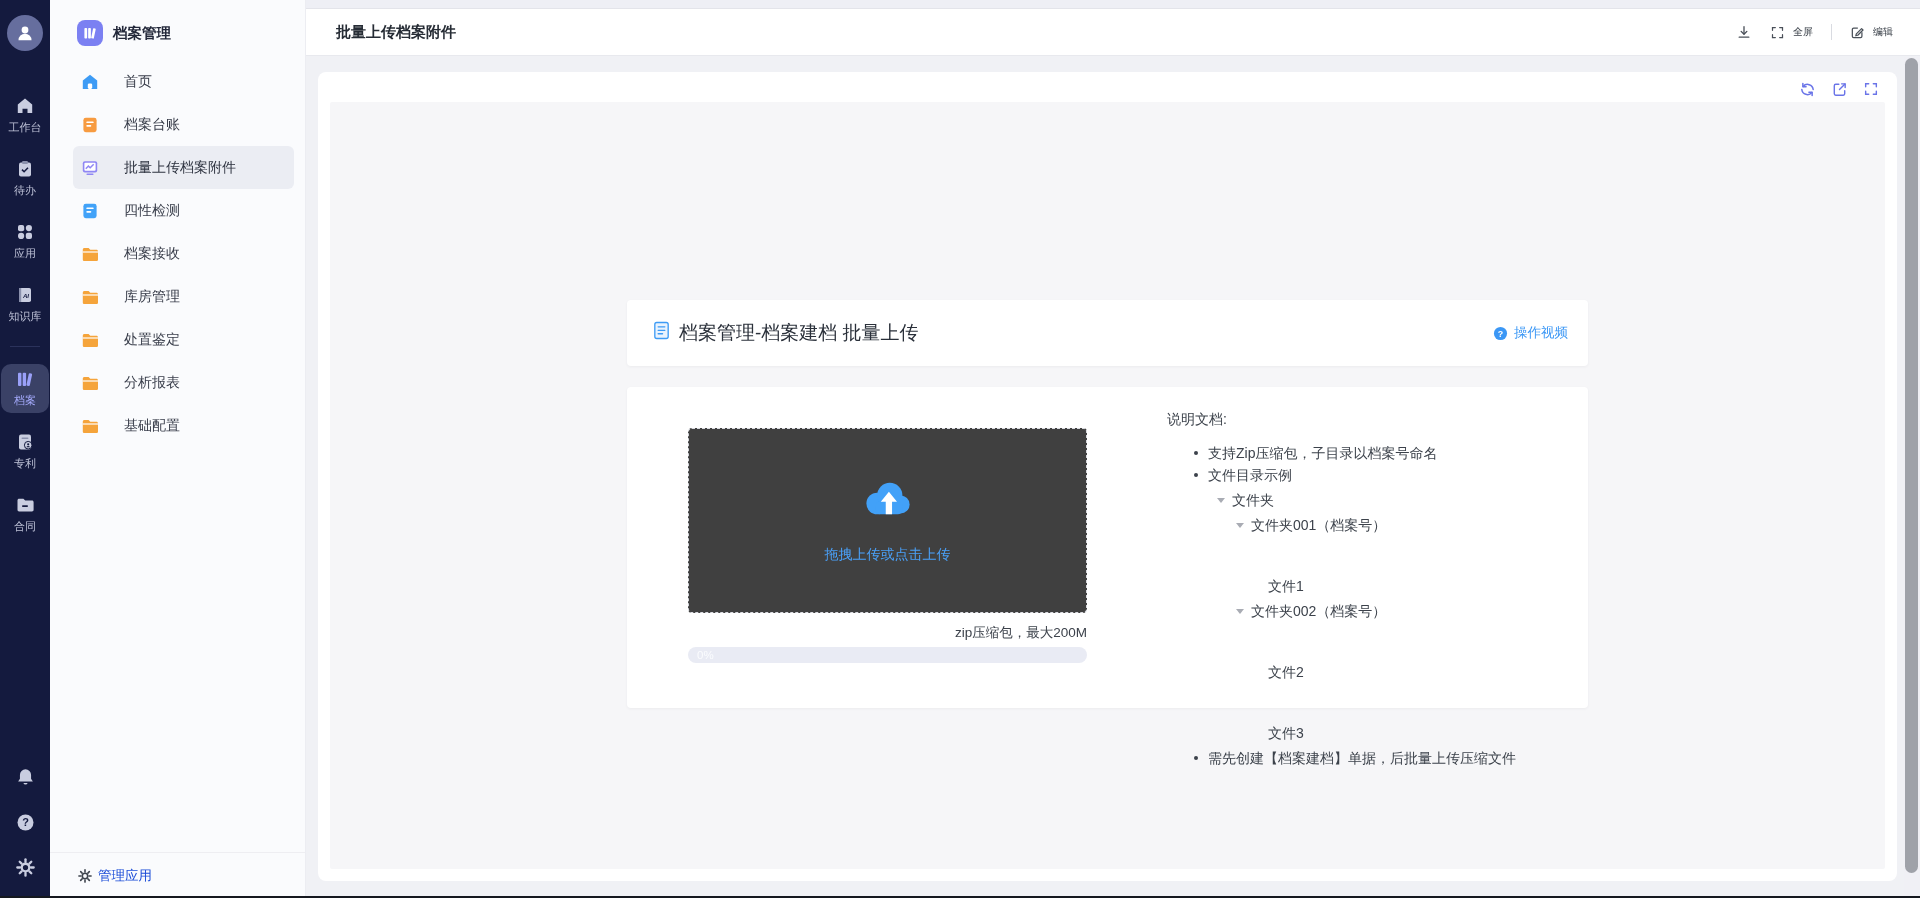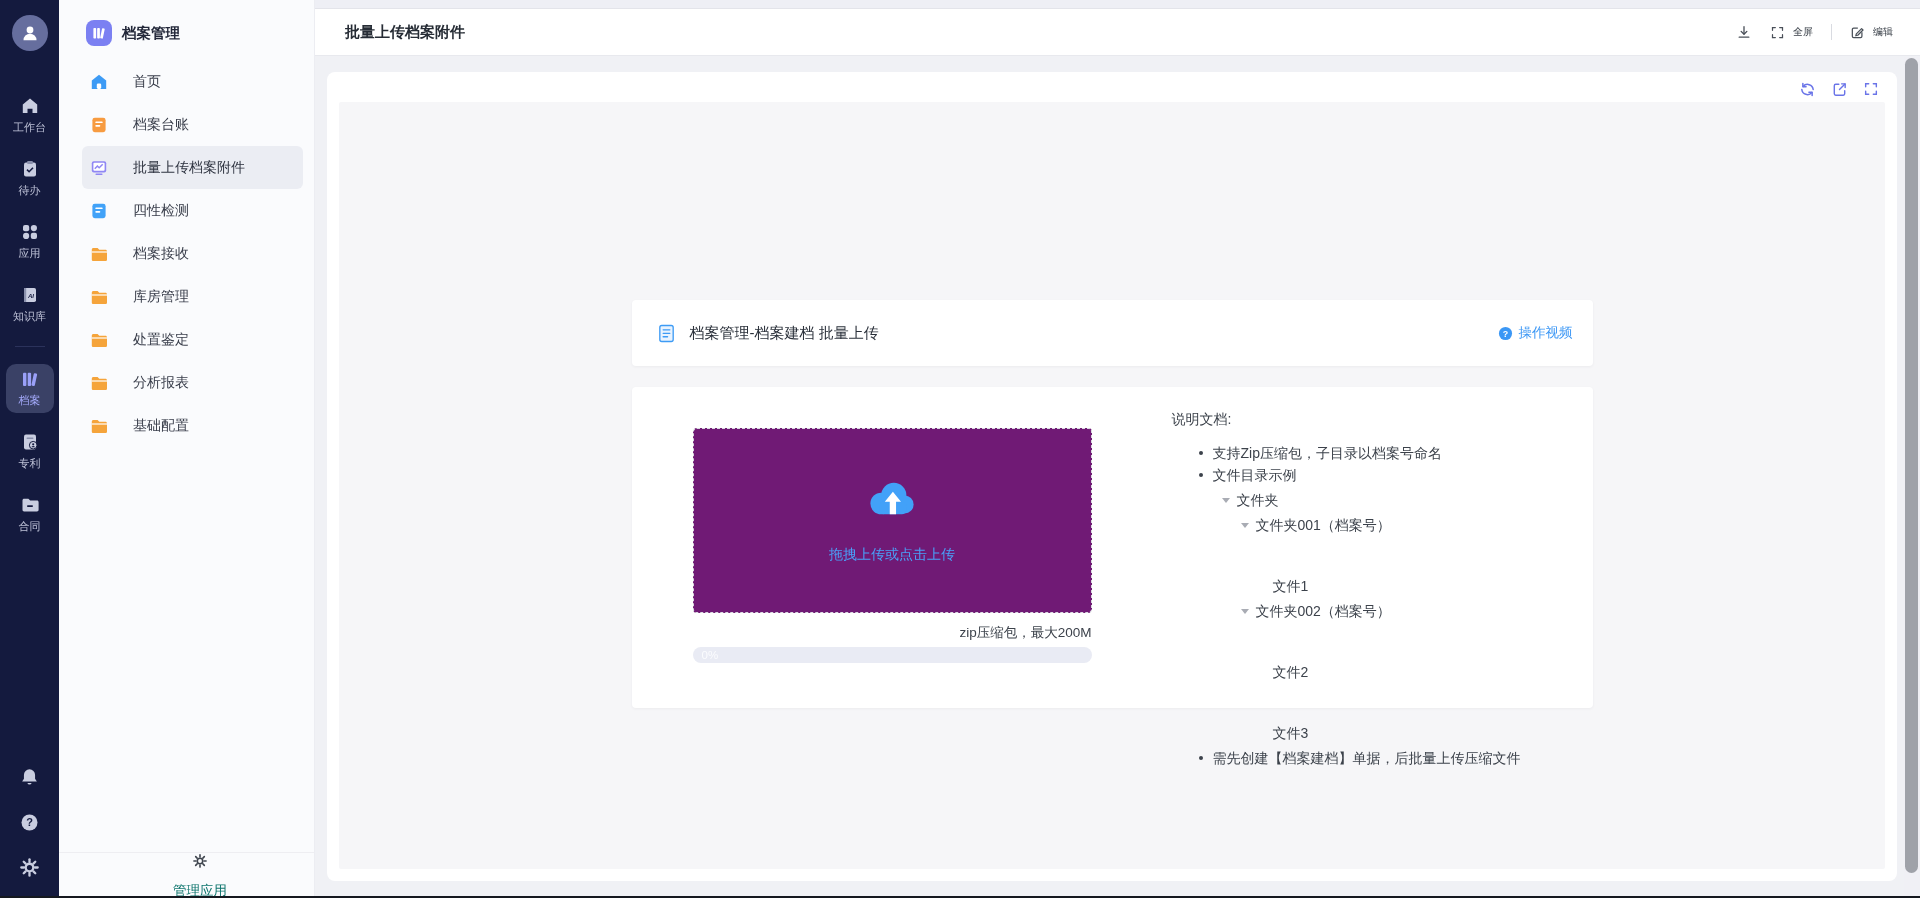--- a/index.html
+++ b/index.html
@@ -3,21 +3,21 @@
 <meta charset="utf-8">
 <style>
   * { box-sizing: border-box; }
   html,body { margin:0; padding:0; }
   body {
     width:1920px; height:898px; overflow:hidden;
     font-family:"Liberation Sans", sans-serif;
     display:flex; background:#F0F1F5; position:relative;
   }
   
-  .rail { width:59px; flex-shrink:0; background:#141A3E; display:flex; flex-direction:column; align-items:center; }
+  .rail { width:50px; flex-shrink:0; background:#141A3E; display:flex; flex-direction:column; align-items:center; }
   .avatar { width:36px; height:36px; border-radius:50%; background:#666E9E; margin-top:15px;
             display:flex; align-items:center; justify-content:center; cursor:pointer; }
   .rail-nav { margin-top:40px; display:flex; flex-direction:column; align-items:center; gap:14px; width:100%; }
   .rail-item { display:flex; flex-direction:column; align-items:center; gap:4px; width:48px; padding:5px 0;
                border-radius:10px; cursor:pointer; }
   .rail-item .rlbl { font-size:11px; color:#BDC1D6; white-space:nowrap; }
   .rail-item.selected { background:#3A4166; }
   .rail-item.selected .rlbl { color:#A3A9FA; }
   .rail-divider { width:30px; height:1px; background:#2B325B; margin:3px 0; }
   .rail-bottom { margin-top:auto; display:flex; flex-direction:column; gap:24px; padding-bottom:20px; align-items:center; }
@@ -39,21 +39,21 @@
                        width:100%; margin-left:8px; font-family:"Liberation Sans", sans-serif; }
   .search-pill input::placeholder { color:#C4C7D4; }
   .add-btn { width:30px; height:30px; border:0; background:transparent; color:#7B80F2; font-size:23px;
              line-height:26px; cursor:pointer; margin-left:8px; padding:0; }
   .menu { margin:14px 11px 0 23px; display:flex; flex-direction:column; }
   .menu-item { height:43px; display:flex; align-items:center; gap:25px; padding-left:8px; border-radius:6px;
                cursor:pointer; font-size:14px; color:#383D4A; }
   .menu-item.selected { background:#EBEDF3; color:#2E3340; }
   .menu-item svg { flex-shrink:0; }
   .sb-footer { margin-top:auto; height:46px; border-top:1px solid #EEEEF2; display:flex; align-items:center;
-               gap:13px; padding-left:27px; font-size:13.5px; color:#0f766e; cursor:pointer;flex-direction:column; }
+               gap:5px; padding-left:27px; font-size:13.5px; color:#1d4ed8; cursor:pointer; }
 
   
   .main { flex:1; display:flex; flex-direction:column; position:relative; min-width:0; }
   .main-topstrip { height:9px; background:#EEEFF5; border-bottom:1px solid #E3E4EA; }
   .topbar { height:47px; background:#fff; border-bottom:1px solid #E8E9EE; display:flex; align-items:center;
             padding:0 27px 0 30px; }
   .topbar h1 { font-size:15px; color:#262C35; font-weight:bold; margin:0; }
   .topbar-actions { margin-left:auto; display:flex; align-items:center; gap:18px; }
   .tb-btn { display:flex; align-items:center; gap:8px; font-size:10px; color:#3A4049; cursor:pointer;
             background:none; border:0; padding:0; font-family:Liberation Serif, serif; }
@@ -61,28 +61,28 @@
 
   .content { flex:1; background:#F0F1F5; position:relative; }
   .panel { position:absolute; left:12px; right:23px; top:16px; bottom:17px; background:#fff; border-radius:8px; }
   .panel-toolbar { position:absolute; top:9px; right:18px; display:flex; gap:15px; z-index:2; }
   .ptb-icon { cursor:pointer; display:flex; }
   .panel-body { position:absolute; left:12px; right:12px; top:30px; bottom:12px; background:#F6F6F8;
                 border-radius:2px; overflow:hidden; }
   .center-col { width:961px; margin:0 auto; padding-top:198px; }
   .title-card { height:66px; background:#fff; border-radius:4px; box-shadow:0 1px 3px rgba(30,34,60,.05);
                 display:flex; align-items:center; padding:0 20px 0 24px; }
-  .tc-left { display:flex; align-items:center; gap:13px; font-size:15px; color:#2A303A; font-weight:500; }
+  .tc-left { display:flex; align-items:flex-start; gap:7px; font-size:19px; color:#2A303A; font-weight:500; }
   .tc-link { margin-left:auto; display:flex; align-items:center; gap:6px; color:#3B97F5; font-size:13.5px;
              cursor:pointer; text-decoration:none; }
   .main-card { margin-top:21px; height:321px; background:#fff; border-radius:4px;
                box-shadow:0 1px 3px rgba(30,34,60,.05); position:relative; }
   .upload-col { position:absolute; left:61px; top:41px; width:399px; }
   .dropzone { height:185px; border:1px dashed #D9DAE0; border-radius:4px; display:flex; flex-direction:column;
-              align-items:center; justify-content:center; gap:26px; cursor:pointer; background:#701a75; }
+              align-items:center; justify-content:center; gap:26px; cursor:pointer; background:#404040; }
   .drop-text { color:#4AA0F8; font-size:14px; }
   .upload-hint { text-align:right; margin-top:11px; font-size:13.5px; color:#3C424B; }
   .progress { margin-top:5px; height:16px; background:#E9EBF4; border-radius:8px; display:flex;
               align-items:center; padding-left:9px; }
   .progress-label { font-size:11.5px; color:#FBFCFE; }
 
   .instructions { position:absolute; left:540px; top:24px; width:440px; font-size:14px; color:#3C424B; }
   .ins-heading { margin-bottom:13px; }
   .ins-row { line-height:22px; position:relative; }
   .ins-row.bullet { padding-left:41px; }

